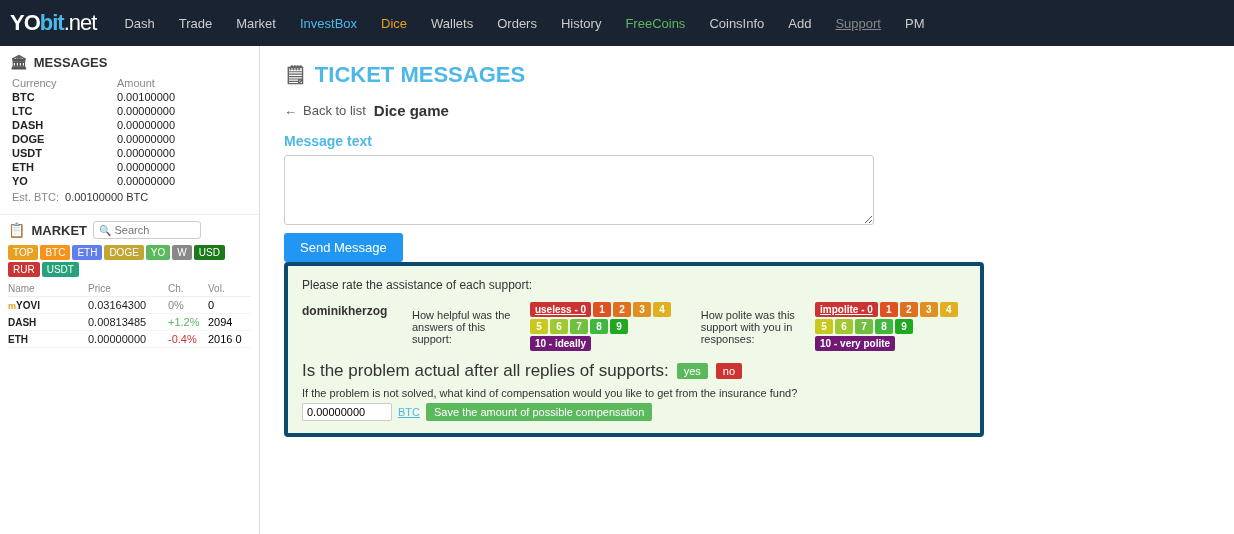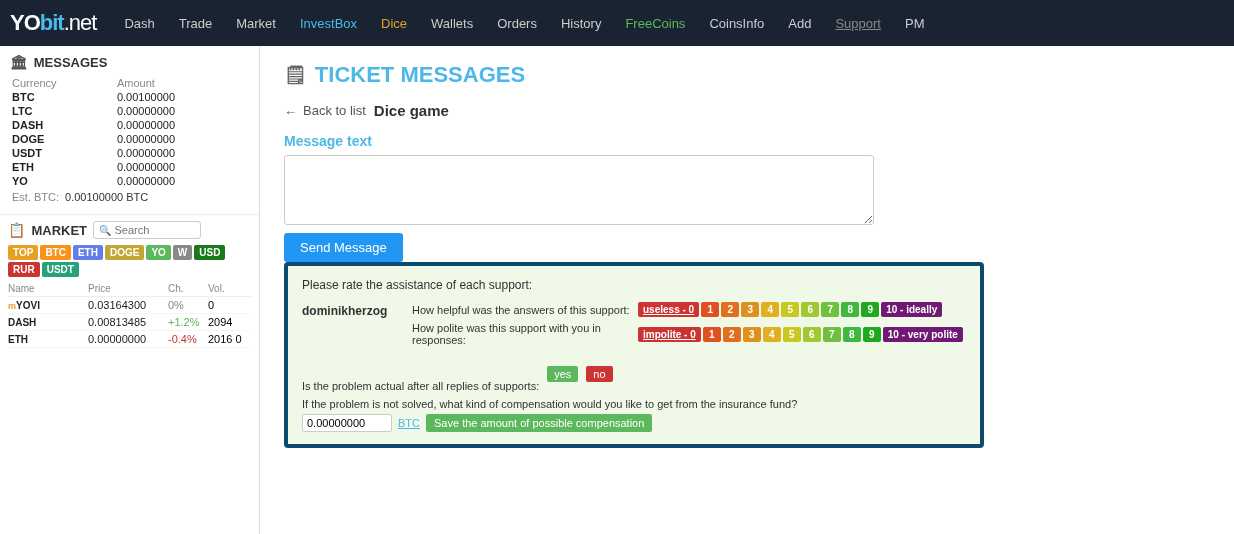--- a/index.html
+++ b/index.html
@@ -124,21 +124,21 @@
       gap: 2px;
       margin-bottom: 4px;
       flex-wrap: wrap;
     }
     .tab-btn {
       padding: 2px 5px;
       font-size: 10px;
       border: none;
       cursor: pointer;
       border-radius: 2px;
-      font-weight: bold;
+      font-weight: normal;
     }
     .tab-top { background: #e8a020; color: white; }
     .tab-btc { background: #f7931a; color: white; }
     .tab-eth { background: #627eea; color: white; }
     .tab-doge { background: #c2a633; color: white; }
     .tab-yo { background: #5cb85c; color: white; }
     .tab-w { background: #888; color: white; }
     .tab-usd { background: #1a7a1a; color: white; }
     .tab-rur { background: #cc3333; color: white; }
     .tab-usdt { background: #26a17b; color: white; }
@@ -257,22 +257,22 @@
     .rating-username {
       font-weight: bold;
       font-size: 12px;
       color: #333;
       width: 100px;
       flex-shrink: 0;
       padding-top: 2px;
     }
     .rating-questions {
       display: flex;
-      flex-direction: column;
-      gap: 5px;
+      flex-direction: row;
+      gap: 16px;
     }
     .rating-row {
       display: flex;
       align-items: center;
       gap: 6px;
     }
     .rating-question {
       font-size: 11px;
       color: #333;
       width: 220px;
@@ -306,23 +306,22 @@
     .r-green-label { background: #701a75; }
 
     .problem-row {
       display: flex;
       align-items: center;
       gap: 8px;
       margin-bottom: 6px;
       flex-wrap: wrap;
     }
     .problem-text {
-      font-size: 11px;
-      color: #333;
-      margin-top: 24px;
+      font-size: 17px;
+      color: #333;
     }
     .yn-btn {
       padding: 2px 7px;
       font-size: 11px;
       border: none;
       border-radius: 2px;
       cursor: pointer;
       color: white;
     }
     .yn-yes { background: #5cb85c; }

